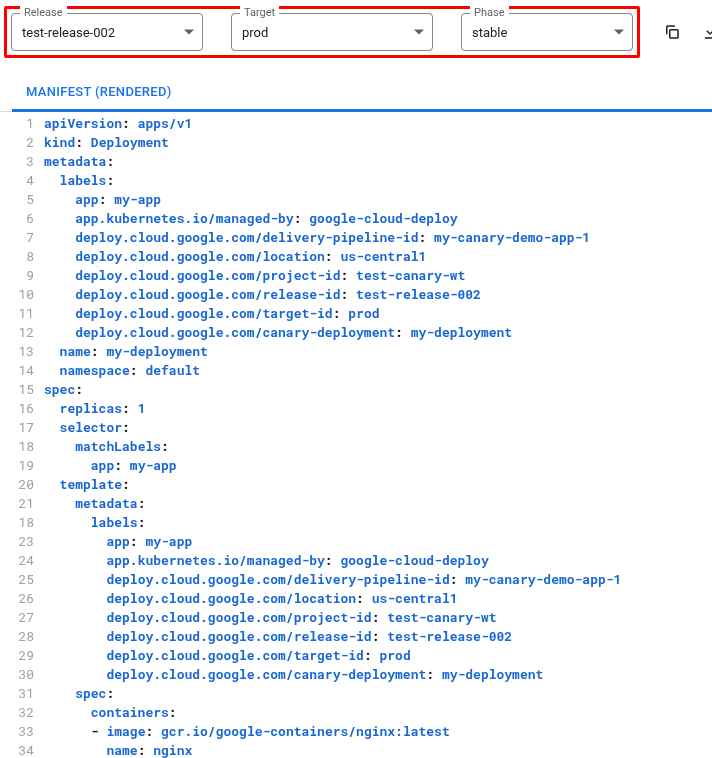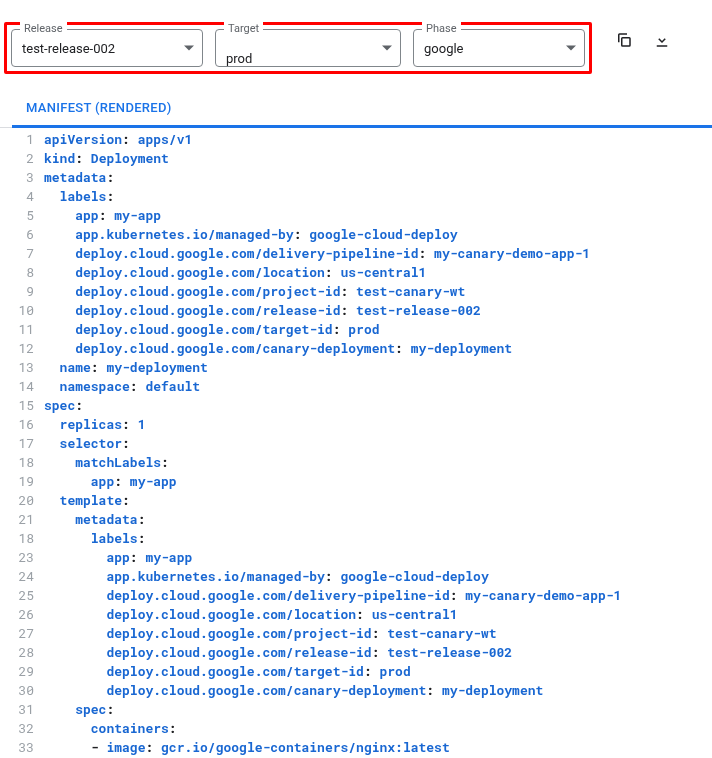--- a/index.html
+++ b/index.html
@@ -11,39 +11,38 @@
     width: 712px;
   }
   .top-row {
     display: flex;
     align-items: center;
     padding: 6px 8px 6px 4px;
     gap: 12px;
   }
   .dropdown-group {
     display: flex;
-    gap: 12px;
+    gap: 28px;
     border: 3px solid #ff0000;
     padding: 4px;
     border-radius: 2px;
-    margin-top: 16px;
   }
   .dropdown {
     position: relative;
     border: 1px solid #80868b;
     border-radius: 4px;
     height: 38px;
     display: flex;
     align-items: center;
     padding: 0 30px 0 10px;
     cursor: pointer;
     background: #fff;
   }
   .dropdown.release { width: 192px; }
-  .dropdown.target  { width: 186px; align-items: flex-end; }
+  .dropdown.target  { width: 202px; }
   .dropdown.phase   { width: 172px; }
   .dropdown-label {
     position: absolute;
     top: -8px;
     left: 8px;
     background: #fff;
     padding: 0 4px;
     font-size: 11px;
     color: #5f6368;
   }
@@ -137,21 +136,21 @@
       <span class="dropdown-value">test-release-002</span>
       <span class="dropdown-caret"></span>
     </div>
     <div class="dropdown target">
       <span class="dropdown-label">Target</span>
       <span class="dropdown-value">prod</span>
       <span class="dropdown-caret"></span>
     </div>
     <div class="dropdown phase">
       <span class="dropdown-label">Phase</span>
-      <span class="dropdown-value">google</span>
+      <span class="dropdown-value">stable</span>
       <span class="dropdown-caret"></span>
     </div>
   </div>
   <div class="action-icons">
     <div class="icon-btn">
       <svg width="18" height="18" viewBox="0 0 24 24" fill="none" stroke="currentColor" stroke-width="2">
           <rect x="9" y="9" width="11" height="11" rx="1"></rect>
           <path d="M5 15V5a1 1 0 0 1 1-1h10"></path>
         </svg>
     </div>

